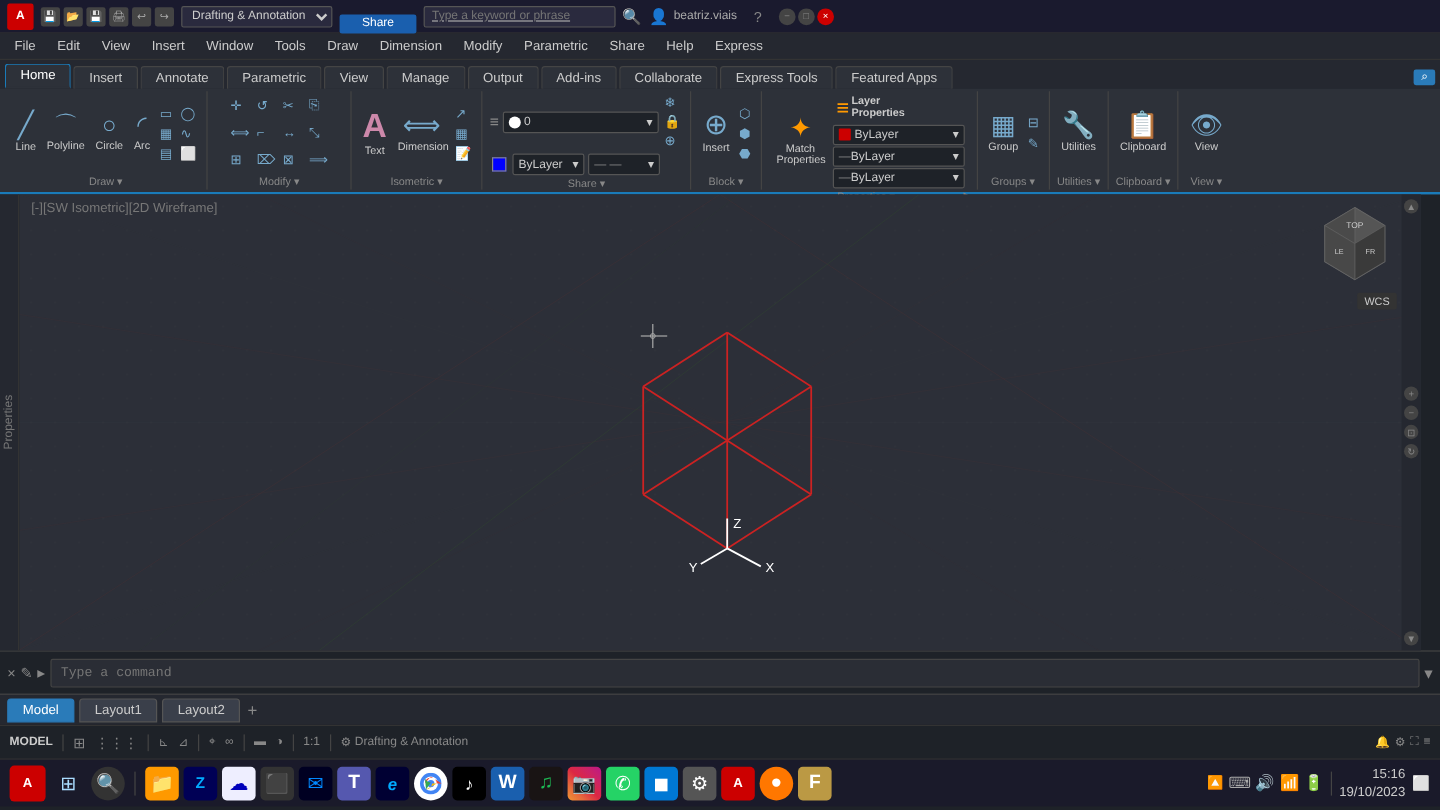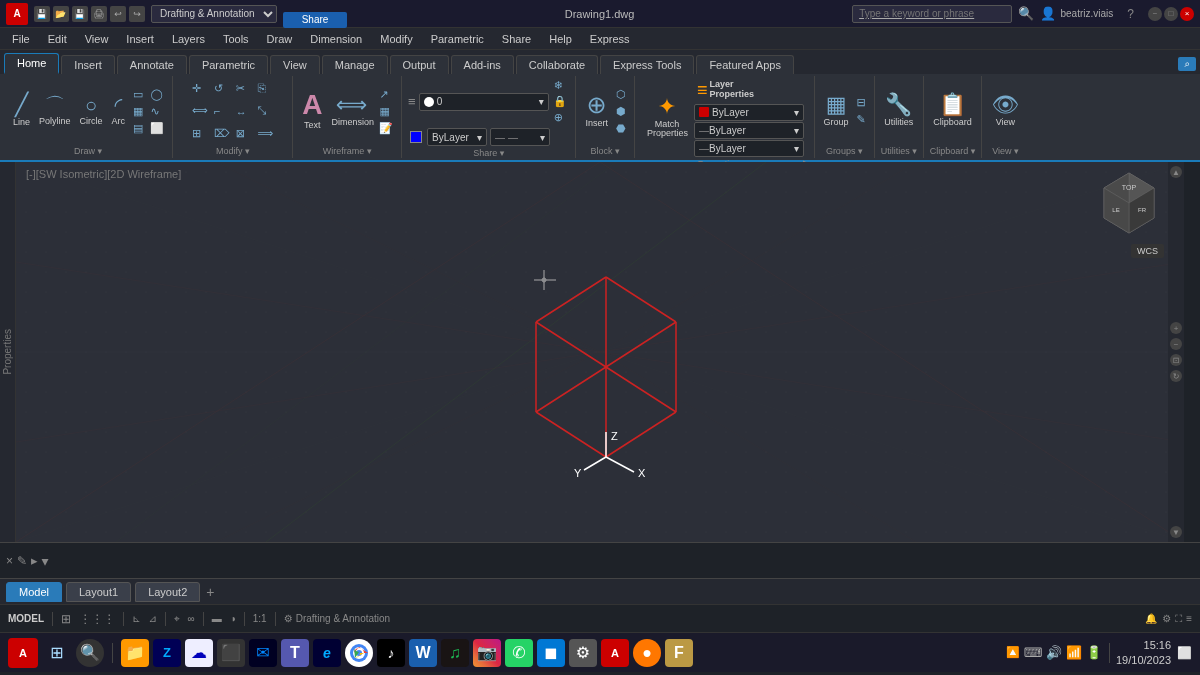--- a/index.html
+++ b/index.html
@@ -318,21 +318,20 @@
     <div class="tb-icon">📂</div>
     <div class="tb-icon">💾</div>
     <div class="tb-icon">🖨</div>
     <div class="tb-icon">↩</div>
     <div class="tb-icon">↪</div>
   </div>
   <select class="workspace-select">
     <option>Drafting &amp; Annotation</option>
   </select>
   <div class="tb-icon" style="width:64px; background:#1a5fae; color:white; font-size:10px;margin-top:12px;">Share</div>
-  <div class="title-center">Drawing1.dwg</div>
   <input class="search-box" placeholder="Type a keyword or phrase" style="">
   <span style="color:#888; font-size:13px;">🔍</span>
   <div class="user-info">
     <span style="color:#888; font-size:13px;">👤</span>
     <span>beatriz.viais</span>
   </div>
   <div style="display:flex;gap:4px;align-items:center;margin-left:8px;">
     <span style="color:#888;font-size:12px;cursor:pointer;">?</span>
   </div>
   <div class="win-btns">
@@ -340,21 +339,21 @@
     <div class="win-btn max">□</div>
     <div class="win-btn close">×</div>
   </div>
 </div>
 
 <div id="menubar">
   <div class="menu-item">File</div>
   <div class="menu-item">Edit</div>
   <div class="menu-item">View</div>
   <div class="menu-item">Insert</div>
-  <div class="menu-item">Layers</div>
+  <div class="menu-item">Window</div>
   <div class="menu-item">Tools</div>
   <div class="menu-item">Draw</div>
   <div class="menu-item">Dimension</div>
   <div class="menu-item">Modify</div>
   <div class="menu-item">Parametric</div>
   <div class="menu-item">Share</div>
   <div class="menu-item">Help</div>
   <div class="menu-item">Express</div>
 </div>
 
@@ -478,21 +477,21 @@
               <span class="small-tool-icon">↗</span>
             </div>
           <div class="small-tool-btn">
               <span class="small-tool-icon">▦</span>
             </div>
           <div class="small-tool-btn">
               <span class="small-tool-icon">📝</span>
             </div>
         </div>
       </div>
-      <div class="ribbon-group-label">Wireframe</div>
+      <div class="ribbon-group-label">Isometric</div>
     </div>
 
     <div class="ribbon-group" style="min-width:160px;">
       <div class="ribbon-tools" style="flex-direction:column; align-items:flex-start; gap:3px;">
         <div style="display:flex; gap:3px; align-items:center;">
           <div style="color:#888; font-size:13px;">≡</div>
           <div style="display:flex; flex-direction:column; gap:2px;">
             <div class="layer-dropdown">
               <span style="width:10px;height:10px;background:#fff;border-radius:50%;margin-right:3px;"></span>
               <span>0</span>
@@ -733,20 +732,21 @@
     </div>
   </div>
 </div>
 
 <div id="cmdbar">
   <div class="cmd-icons">
     <span class="cmd-icon">×</span>
     <span class="cmd-icon">✎</span>
   </div>
   <span style="color:#888;font-size:13px;">▸</span>
+  <input type="text" placeholder="Type a command" style="">
   <span class="cmd-arrow">▾</span>
 </div>
 
 <div id="tabs-bar">
   <div class="tab active">Model</div>
   <div class="tab">Layout1</div>
   <div class="tab">Layout2</div>
   <div class="add-tab">+</div>
 </div>
 

